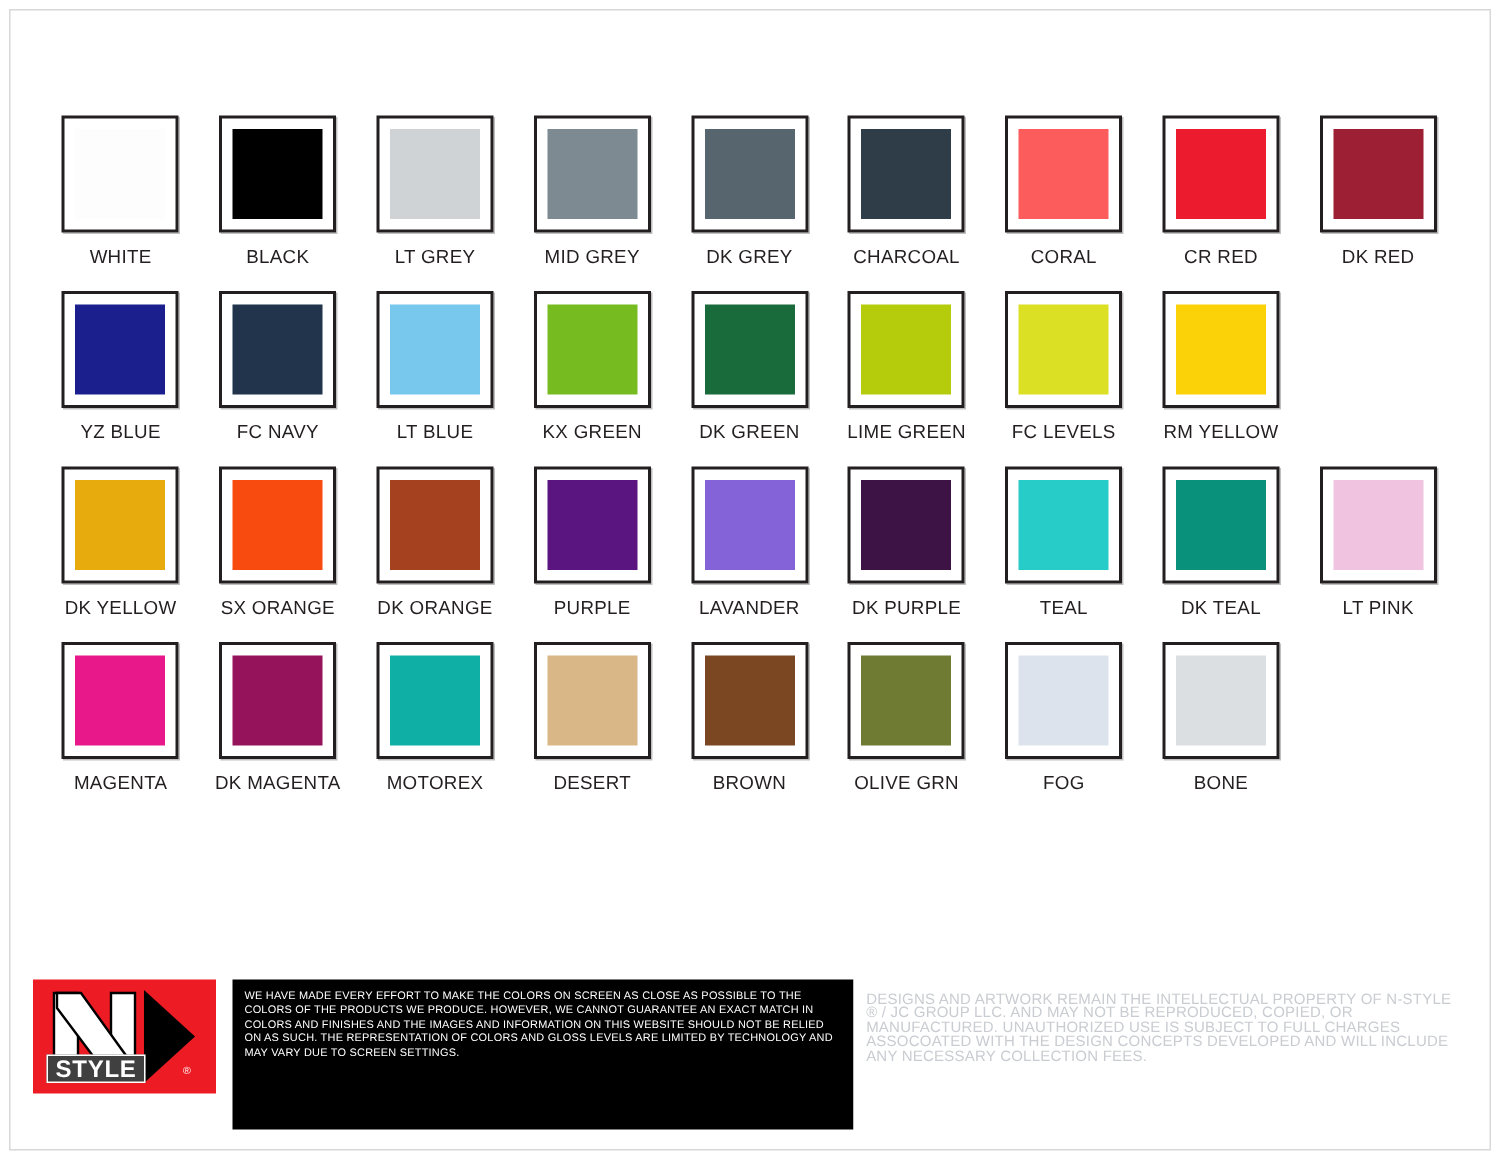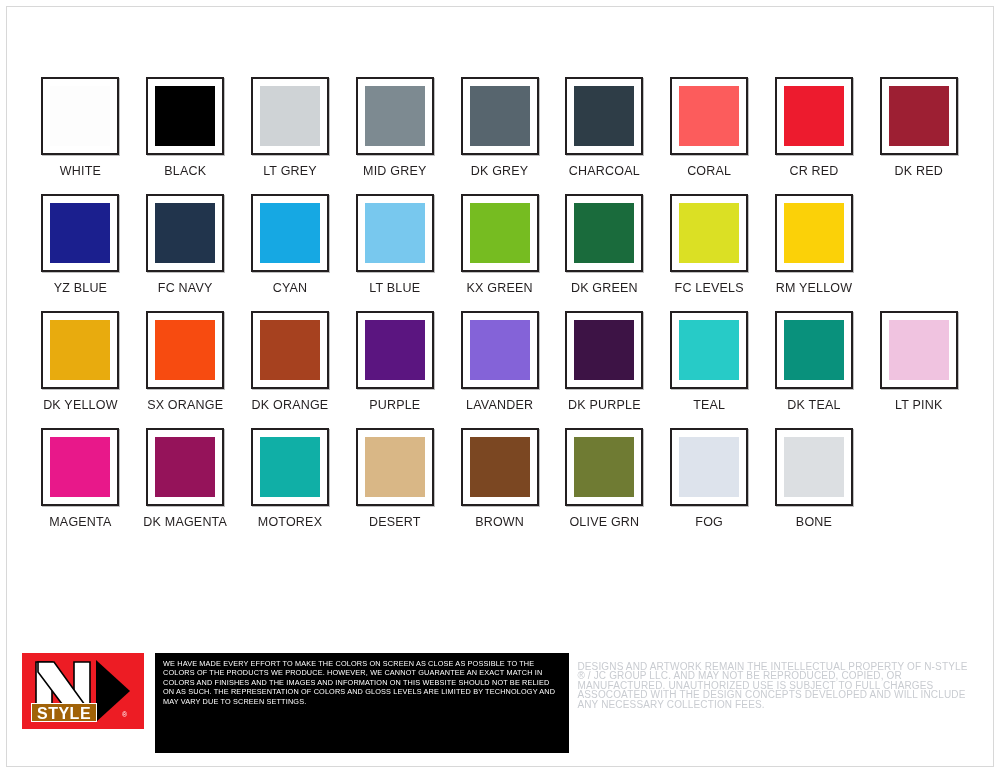--- a/index.html
+++ b/index.html
@@ -117,21 +117,21 @@
     border-top: 31px solid transparent;
     border-bottom: 31px solid transparent;
     border-left: 34px solid #000000;
   }
   #logo-style-box {
     position: absolute;
     left: 9px;
     top: 50px;
     height: 19px;
     padding: 0 5px;
-    background: #a16207;
+    background: #404040;
     color: #ffffff;
     font-size: 16px;
     font-weight: bold;
     line-height: 19px;
     letter-spacing: 0.5px;
     font-family: "Liberation Sans", sans-serif;
     border: 1.5px solid #ffffff;
     box-sizing: border-box;
   }
   #logo-reg {
@@ -242,41 +242,41 @@
           <div class="swatch-label">YZ BLUE</div>
         </div>
         <div class="swatch-cell">
           <div class="swatch-box">
             <div class="swatch-chip" style="background: rgb(33, 52, 76);"></div>
           </div>
           <div class="swatch-label">FC NAVY</div>
         </div>
         <div class="swatch-cell">
           <div class="swatch-box">
-            <div class="swatch-chip" style="background: rgb(22, 168, 227);"></div>
-          </div>
-          <div class="swatch-label">CYAN</div>
-        </div>
-        <div class="swatch-cell">
-          <div class="swatch-box">
             <div class="swatch-chip" style="background: rgb(120, 200, 238);"></div>
           </div>
           <div class="swatch-label">LT BLUE</div>
         </div>
         <div class="swatch-cell">
           <div class="swatch-box">
             <div class="swatch-chip" style="background: rgb(118, 188, 33);"></div>
           </div>
           <div class="swatch-label">KX GREEN</div>
         </div>
         <div class="swatch-cell">
           <div class="swatch-box">
             <div class="swatch-chip" style="background: rgb(26, 107, 60);"></div>
           </div>
           <div class="swatch-label">DK GREEN</div>
+        </div>
+        <div class="swatch-cell">
+          <div class="swatch-box">
+            <div class="swatch-chip" style="background: rgb(181, 204, 13);"></div>
+          </div>
+          <div class="swatch-label">LIME GREEN</div>
         </div>
         <div class="swatch-cell">
           <div class="swatch-box">
             <div class="swatch-chip" style="background: rgb(219, 224, 36);"></div>
           </div>
           <div class="swatch-label">FC LEVELS</div>
         </div>
         <div class="swatch-cell">
           <div class="swatch-box">
             <div class="swatch-chip" style="background: rgb(251, 209, 8);"></div>

